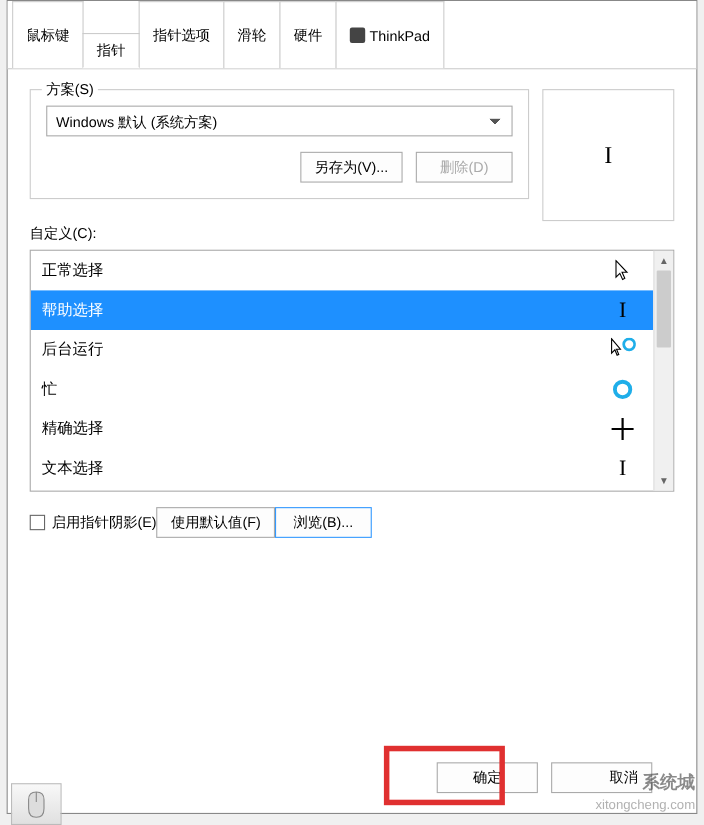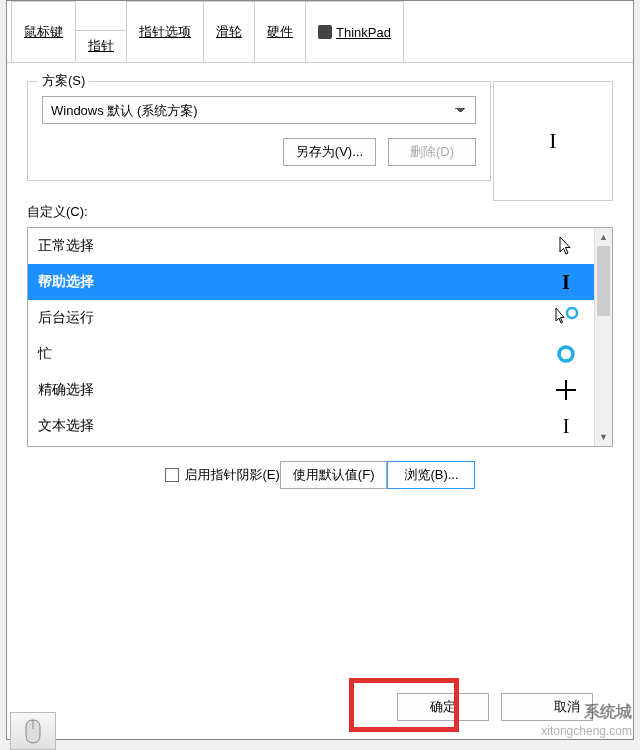--- a/index.html
+++ b/index.html
@@ -17,21 +17,20 @@
       left: 6px; top: 0;
       width: 628px; height: 740px;
       background: #fff;
       border: 1px solid #888;
     }
     .tabs {
       display: flex;
       border-bottom: 1px solid #ccc;
       background: #fff;
       padding-left: 4px;
-      text-decoration: underline;
     }
     .tab {
       padding: 6px 12px;
       border: 1px solid #ccc;
       border-bottom: none;
       margin-right: -1px;
       cursor: pointer;
       background: #fff;
       font-size: 13px;
       display: flex;
@@ -56,21 +55,21 @@
     }
     .fieldset-label {
       position: absolute;
       top: -10px; left: 10px;
       background: #fff;
       padding: 0 4px;
       font-size: 13px;
     }
     .row-top {
       display: flex;
-      gap: 2px;
+      gap: 12px;
       align-items: stretch;
     }
     .scheme-box { flex: 1; }
     .scheme-select {
       width: 100%;
       height: 28px;
       border: 1px solid #aaa;
       background: #fff;
       padding: 0 8px;
       font-size: 13px;
@@ -131,21 +130,20 @@
       justify-content: space-between;
       padding: 8px 16px 8px 10px;
       border-bottom: 0;
       height: 36px;
       cursor: pointer;
       font-size: 14px;
     }
     .listbox-item.selected {
       background: #1e90ff;
       color: #fff;
-      font-weight: bold;
     }
     .item-label { flex: 1; }
     .item-icon {
       width: 24px; height: 24px;
       display: flex;
       align-items: center; justify-content: center;
     }
     .scrollbar {
       width: 18px;
       background: #f0f0f0;
@@ -165,21 +163,21 @@
     .scroll-thumb {
       position: absolute;
       left: 2px; right: 2px;
       top: 0; height: 70px;
       background: #ccc;
       border-radius: 1px;
     }
     .bottom-row {
       display: flex;
       align-items: center;
-      justify-content: center;
+      justify-content: flex-start;
       margin-top: 14px;
     }
     .checkbox-wrap {
       display: flex;
       align-items: center;
       gap: 6px;
       cursor: pointer;
     }
     .checkbox-box {
       width: 14px; height: 14px;

